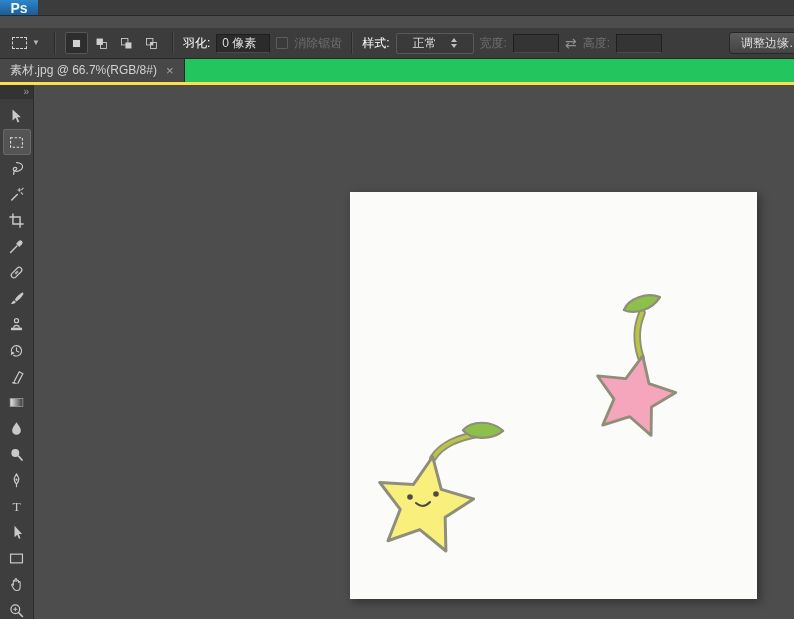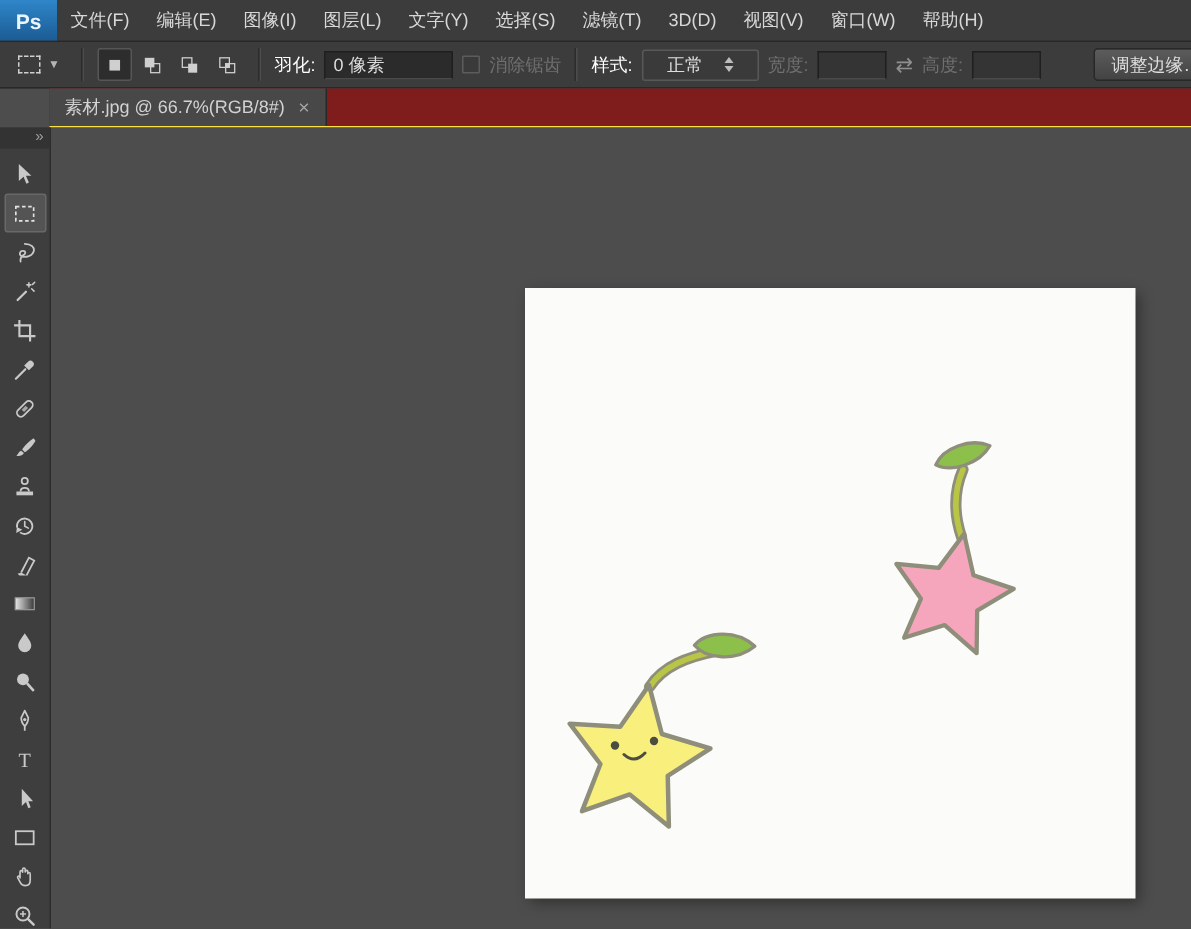--- a/index.html
+++ b/index.html
@@ -7,21 +7,21 @@
   body {
     font-family:"Liberation Sans", sans-serif;
     background:#4d4d4d;
     position:relative;
     font-size:12px;
     user-select:none;
   }
 
   
   .menubar{
-    position:absolute; top:0; left:0; right:0; height:28px;
+    position:absolute; top:0; left:0; right:0; height:16px;
     background:#3c3c3c; border-bottom:1px solid #282828;
     display:flex; align-items:stretch;
   }
   .ps-logo{
     width:38px; display:flex; align-items:center; justify-content:center;
     background:linear-gradient(#2f86c9,#1b5c95);
     color:#eaf5ff; font-weight:bold; font-size:14px;
   }
   .menus{ display:flex; align-items:center; }
   .menu-item{
@@ -46,21 +46,21 @@
   .mode-btn{
     width:23px; height:22px; display:flex; align-items:center; justify-content:center;
     background:transparent; border:1px solid transparent; border-radius:2px;
   }
   .mode-btn.active{ background:#2d2d2d; border-color:#565656; }
   .mode-btn svg{ width:17px; height:17px; }
   .opt-label{ color:#ffffff; white-space:nowrap; flex:none;}
   .opt-label.disabled{ color:#6f6f6f; }
   .opt-input{
     background:#2b2b2b; border:1px solid #1f1f1f; border-bottom-color:#4a4a4a;
-    color:#dcdcdc; font-size:12px; height:19px; padding:0 5px; width:86px;
+    color:#dcdcdc; font-size:12px; height:19px; padding:0 5px; width:54px;
     font-family:"Liberation Sans", sans-serif; flex:none;
   }
   .opt-input.small{ width:46px; background:#343434; color:#9a9a9a; }
   .checkbox{
     width:12px; height:12px; background:#3a3a3a; border:1px solid #5c5c5c;
     display:inline-block; border-radius:1px; flex:none;
   }
   .dropdown{
     min-width:78px; height:21px; background:#3a3a3a;
     border:1px solid #585858; border-radius:2px;
@@ -78,22 +78,22 @@
     margin-left:auto; margin-right:-26px; flex:none;
     background:linear-gradient(#5c5c5c,#434343);
     border:1px solid #282828; border-radius:3px;
     color:#dedede; font-size:12px; height:22px; padding:0 11px; white-space:nowrap;
     font-family:"Liberation Sans", sans-serif;
   }
 
   
   .tabbar{
     position:absolute; top:59px; left:0; right:0; height:26px;
-    background:#7f1d1d; border-bottom:1px solid #fde047;
-    display:flex; align-items:stretch;margin-left:33px;
+    background:#22c55e; border-bottom:3px solid #fde047;
+    display:flex; align-items:stretch;
   }
   .tab{
     background:#484848; border-right:1px solid #282828;
     display:flex; align-items:center; gap:9px; padding:0 10px;
     color:#d2d2d2; white-space:nowrap;
   }
   .tab-close{ color:#a5a5a5; font-size:13px; cursor:pointer; }
 
   
   .workspace{ position:absolute; top:85px; left:0; right:0; bottom:0; display:flex; }
@@ -130,33 +130,20 @@
   .face-fill{ fill:var(--face); }
   .face-stroke{ stroke:var(--face); }
 </style>
 </head>
 <body>
 
 <div class="app">
 
   <div class="menubar">
     <div class="ps-logo">Ps</div>
-    <nav class="menus" id="menus">
-        <div class="menu-item">文件(F)</div>
-        <div class="menu-item">编辑(E)</div>
-        <div class="menu-item">图像(I)</div>
-        <div class="menu-item">图层(L)</div>
-        <div class="menu-item">文字(Y)</div>
-        <div class="menu-item">选择(S)</div>
-        <div class="menu-item">滤镜(T)</div>
-        <div class="menu-item">3D(D)</div>
-        <div class="menu-item">视图(V)</div>
-        <div class="menu-item">窗口(W)</div>
-        <div class="menu-item">帮助(H)</div>
-      </nav>
   </div>
 
   <div class="options-bar">
     <button class="tool-preset">
       <span class="mini-marquee"></span>
       <span class="caret">▼</span>
     </button>
     <div class="sep"></div>
     <div class="mode-group" id="mode-buttons">
         <div class="mode-btn active">

